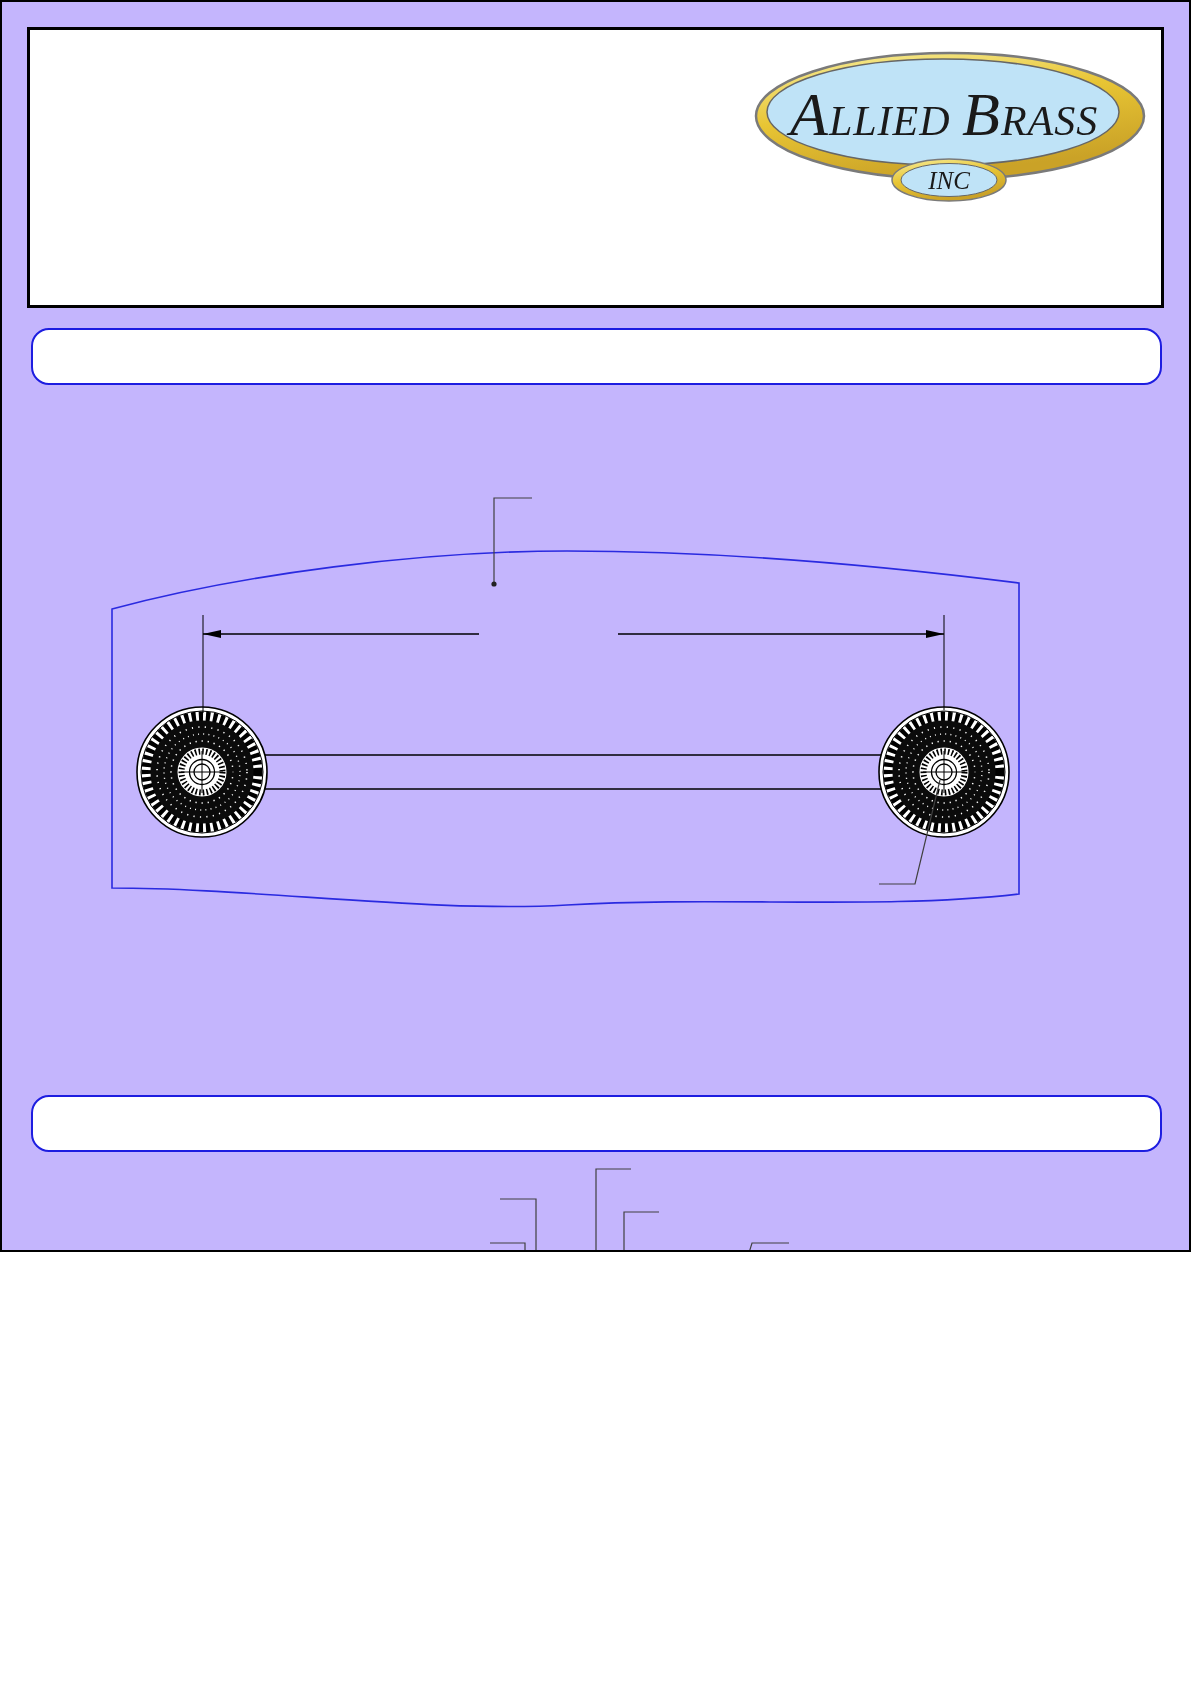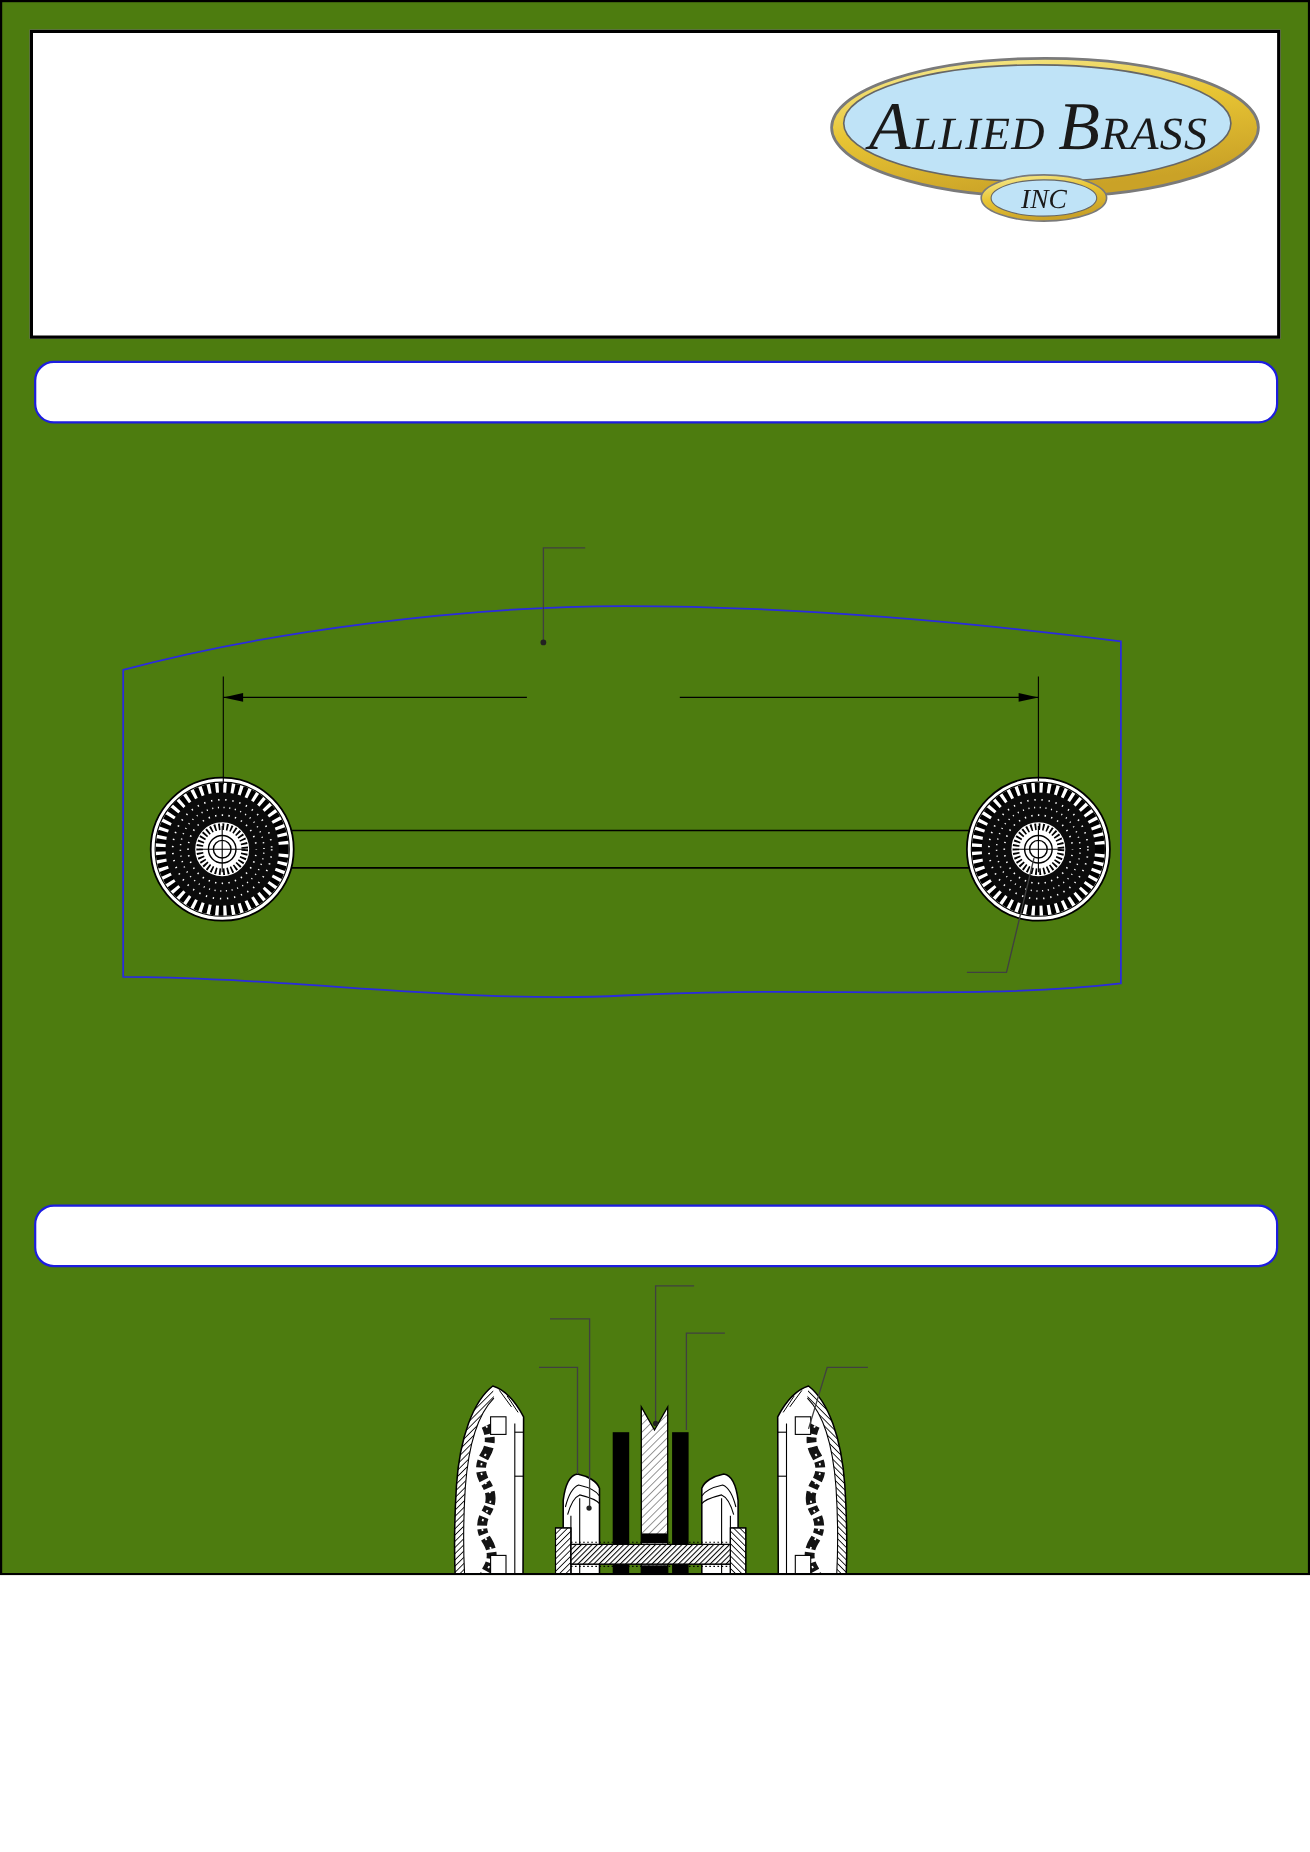--- a/index.html
+++ b/index.html
@@ -1,17 +1,17 @@
 <!DOCTYPE html>
 <html style="--page-border: #000000; --drawing-line: #000000; --leader-line: #404040; --banner-border: #1d1de0; --wall-outline-blue: #2a2ae0; --logo-gold: #e8c534; --logo-gold-light: #f7ef9e; --logo-sky-blue: #bfe3f7; --logo-text: #1a1a1a;"><head>
 <meta charset="utf-8">
 <style>
   html,body{margin:0;padding:0;background:#ffffff;}
   .page{
-    position:relative;width:1191px;height:1432px;background:#4d7c0f;
+    position:relative;width:1191px;height:1252px;background:#c4b5fd;
     border:2px solid var(--page-border,#000);box-sizing:border-box;
     font-family:"Liberation Sans",sans-serif;overflow:hidden;
   }
   .header-box{
     position:absolute;left:25px;top:25px;width:1137px;height:281px;
     border:3px solid var(--page-border,#000);box-sizing:border-box;background:#fff;
   }
   .banner{
     position:absolute;left:29px;width:1131px;height:57px;
     border:2px solid var(--banner-border,#1d1de0);border-radius:18px;

